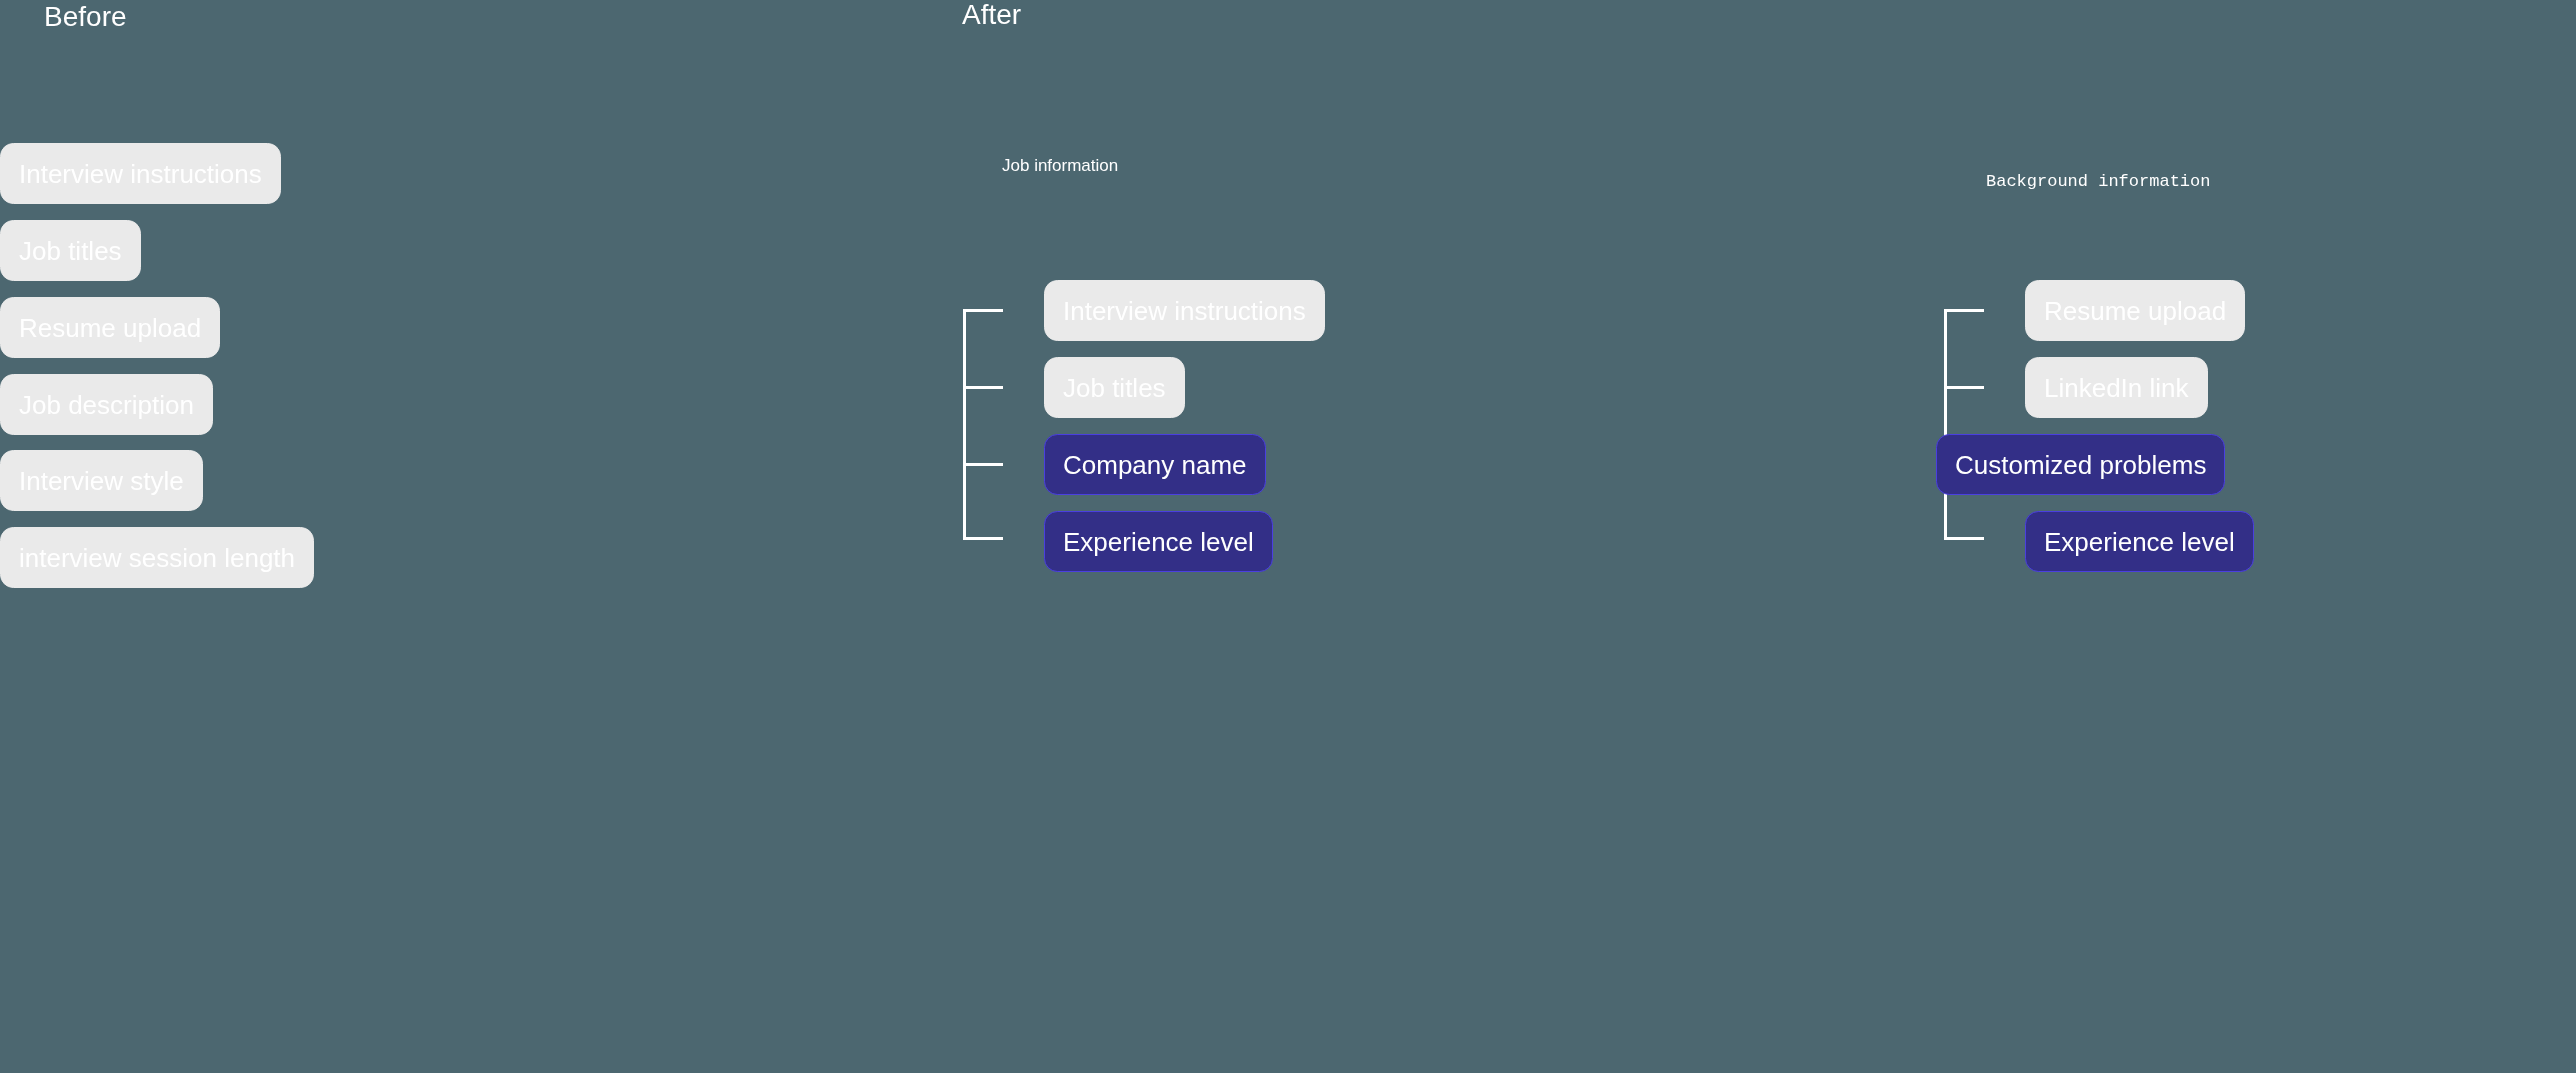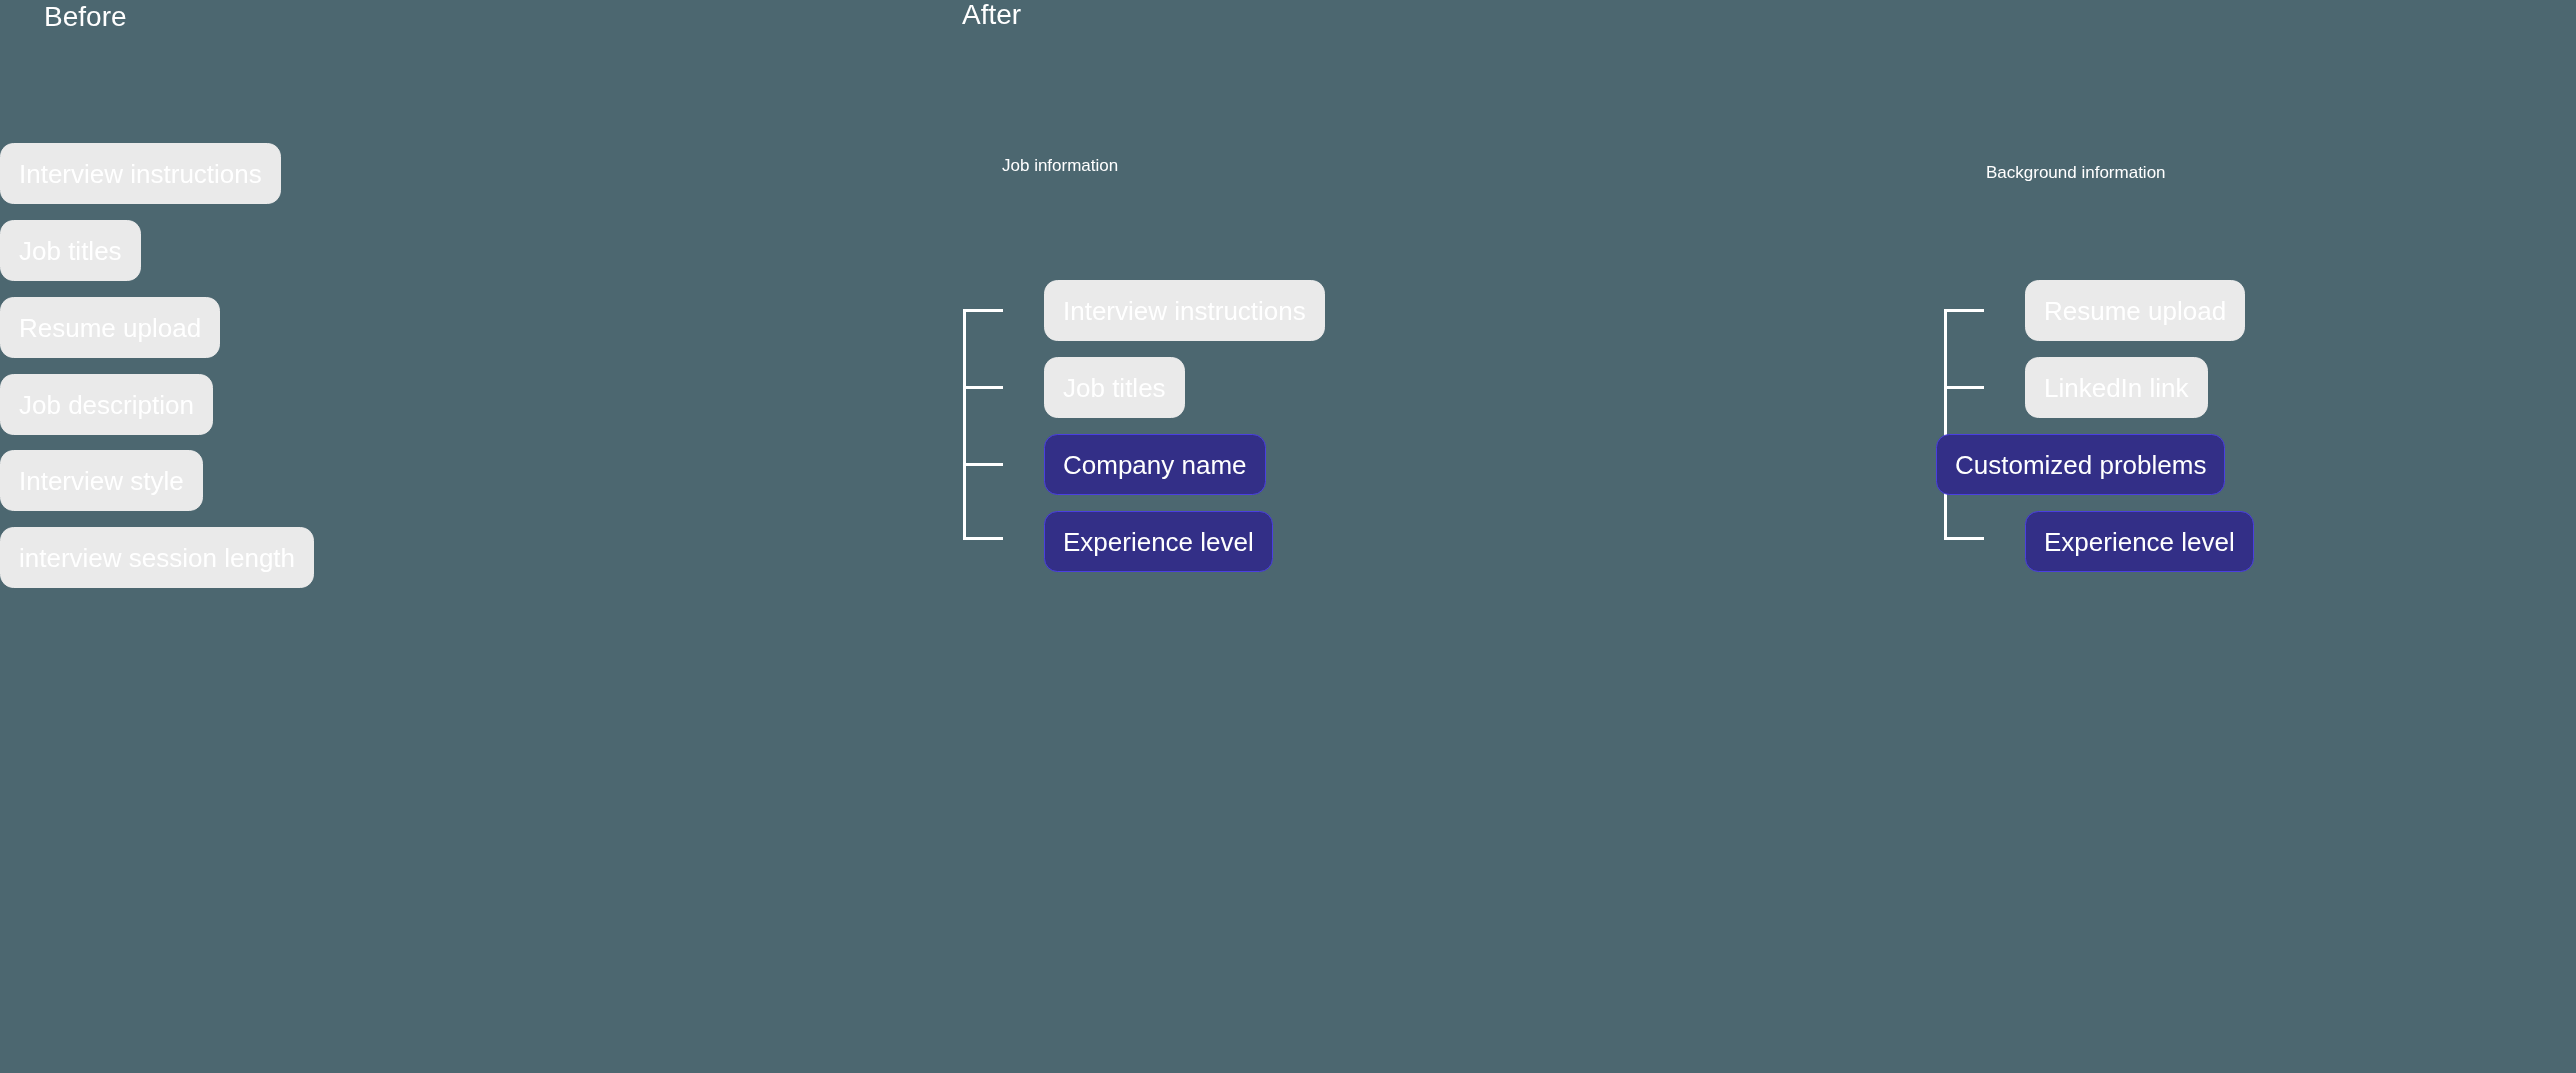--- a/index.html
+++ b/index.html
@@ -122,21 +122,21 @@
   <div class="pill existing" style="left:1044px; top:357px;">
     <span class="pill-label">Job titles</span>
   </div>
   <div class="pill added" style="left:1044px; top:434px;">
     <span class="pill-label">Company name</span>
   </div>
   <div class="pill added" style="left:1044px; top:511px;">
     <span class="pill-label">Experience level</span>
   </div>
 
-  <div class="col-heading" style="left:1986px; top:164px;">Background information</div>
+  <div class="col-heading" style="left:1986px; top:173px;font-family:Liberation Mono, monospace;">Background information</div>
 
   <div class="bracket" style="left:1944px; top:309px; height:231px;">
     <div class="stem"></div>
     <div class="tick" style="top:0px;"></div>
     <div class="tick" style="top:77px;"></div>
     <div class="tick" style="top:154px;"></div>
     <div class="tick" style="top:228px;"></div>
   </div>
 
   <div class="pill existing" style="left:2025px; top:280px;">

